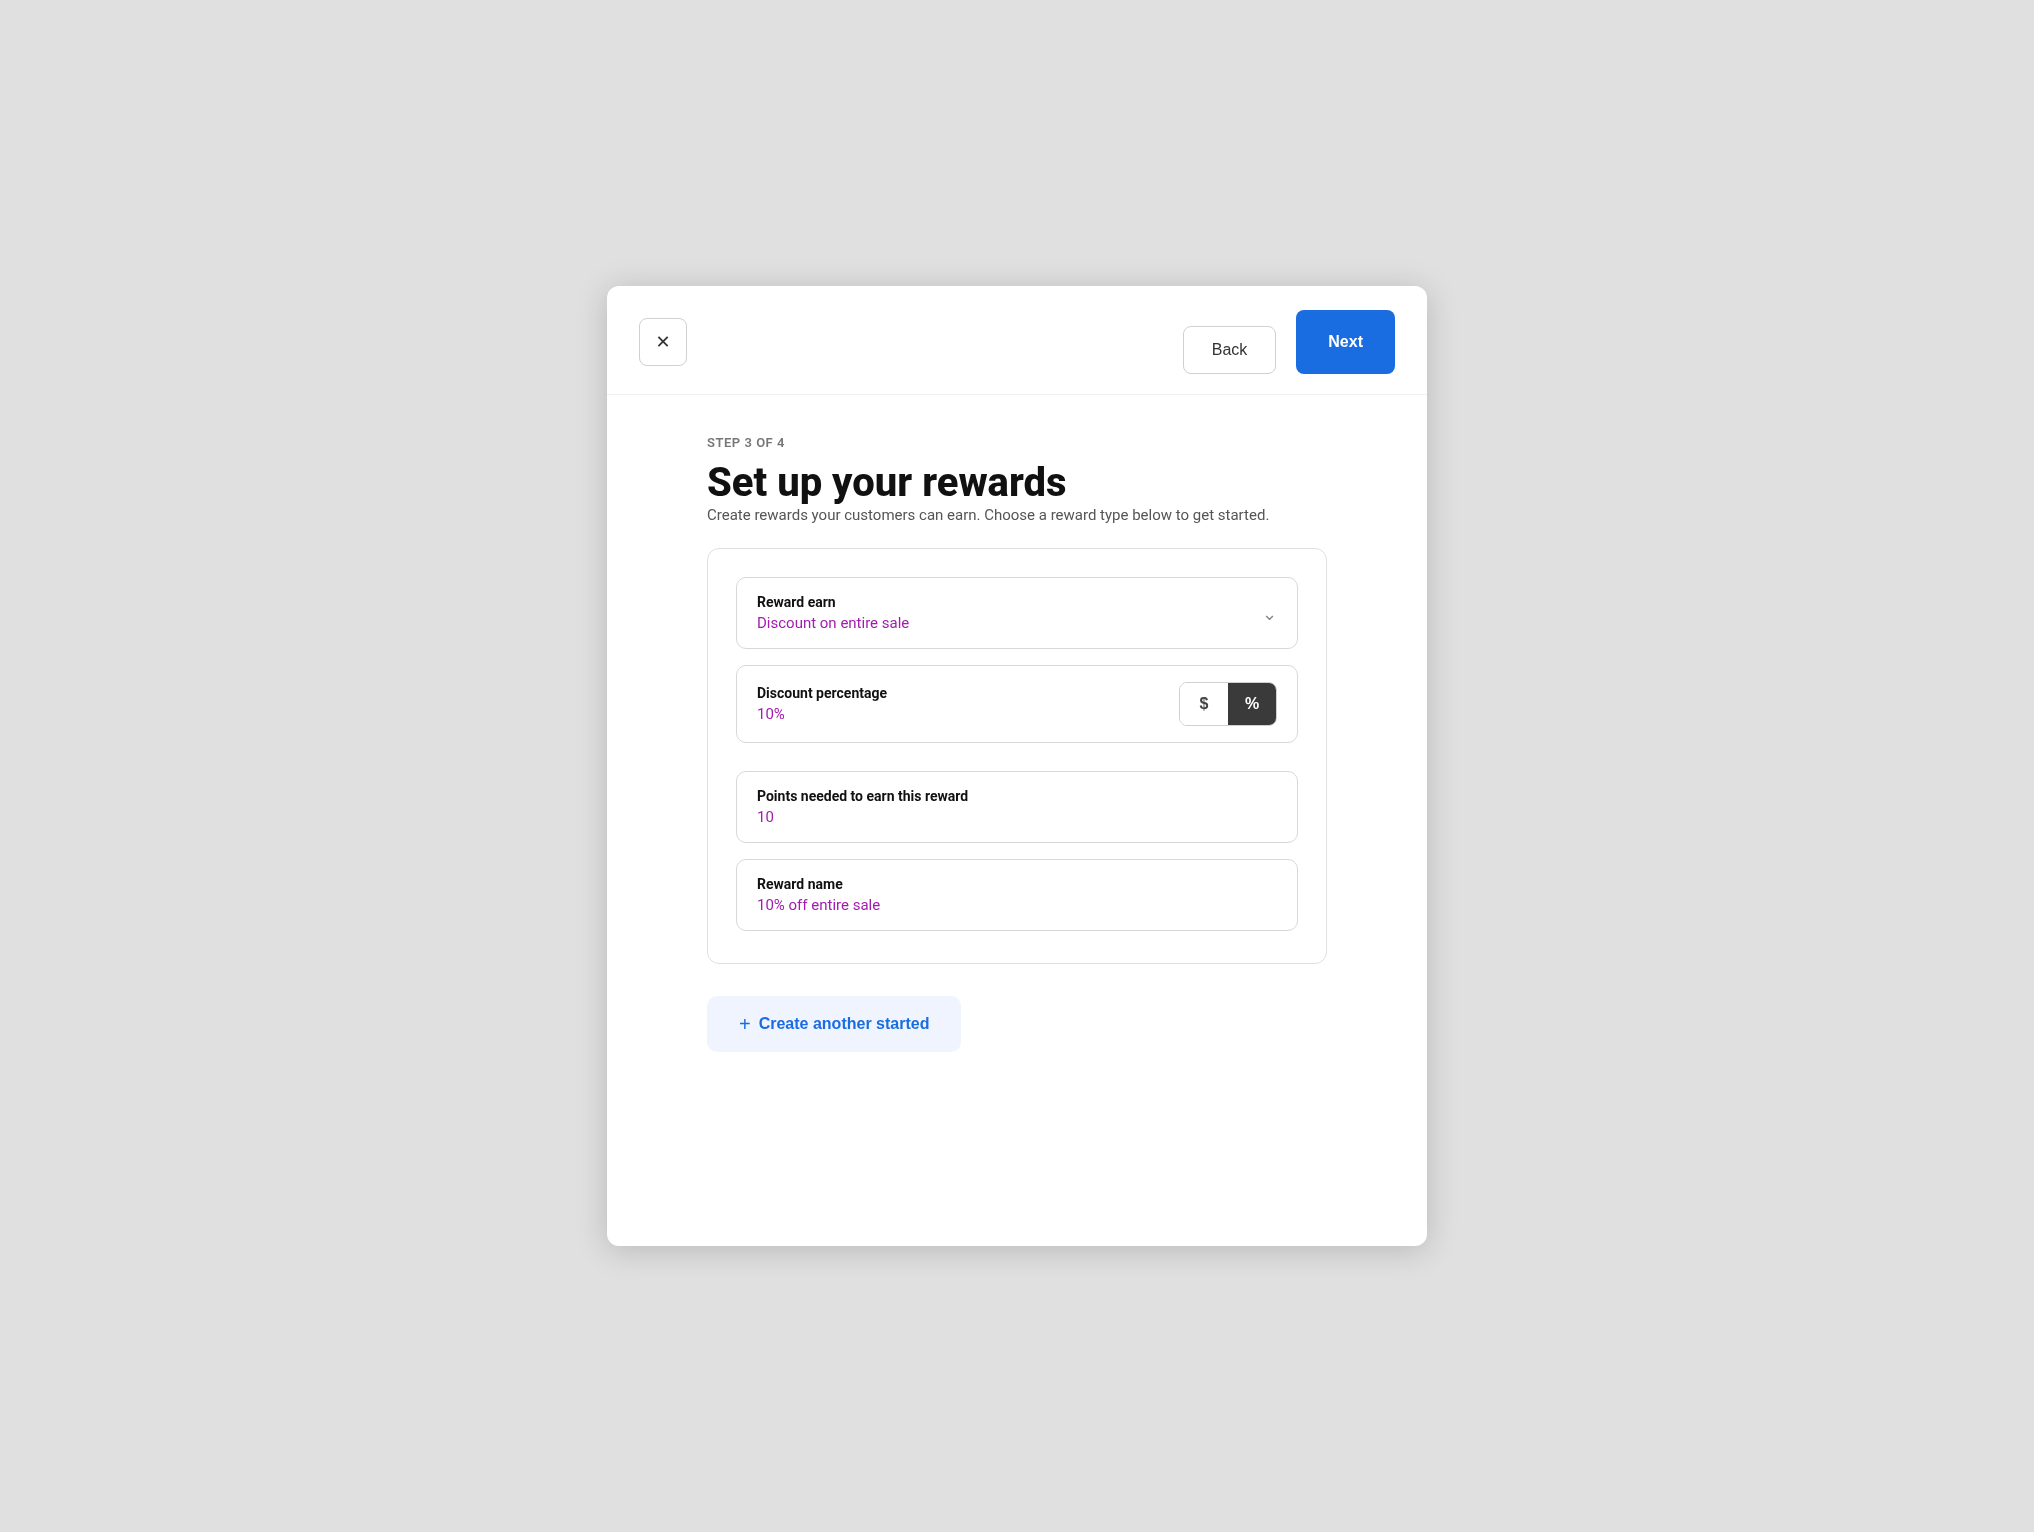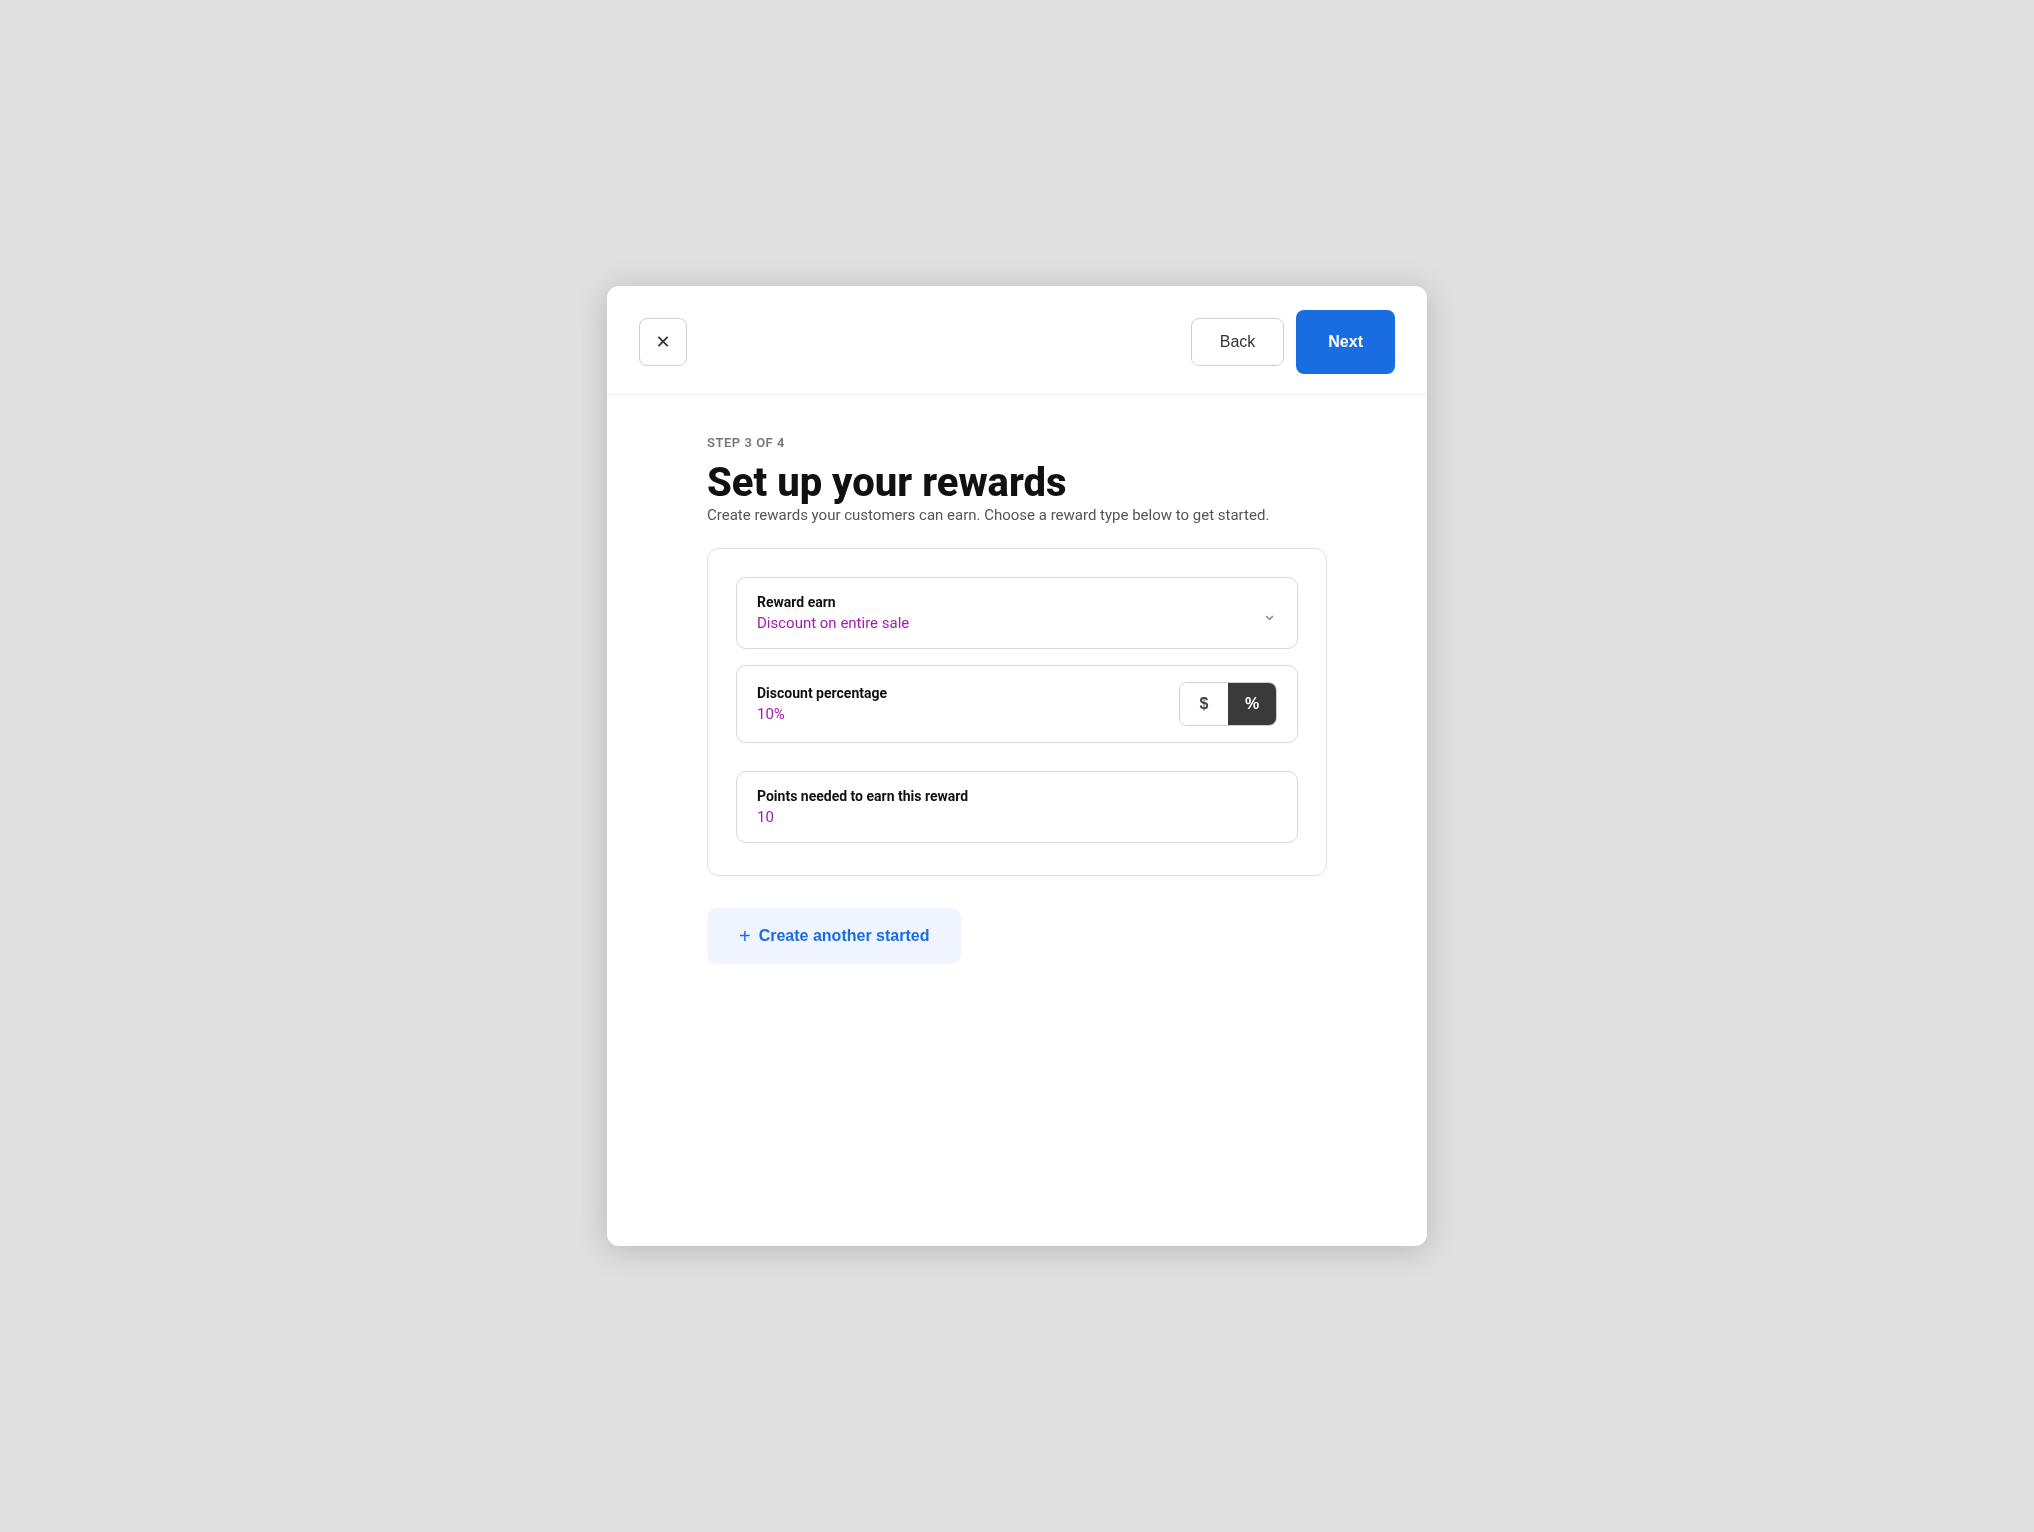--- a/index.html
+++ b/index.html
@@ -46,22 +46,22 @@
       cursor: pointer;
       display: flex;
       align-items: center;
       justify-content: center;
       font-size: 18px;
       color: #333;
     }
 
     .header-actions {
       display: flex;
-      gap: 12px;
-      align-items: center;
+      gap: 20px;
+      align-items: flex-end;
     }
 
     .back-btn {
       background: #fff;
       border: 1.5px solid #d0d0d0;
       border-radius: 8px;
       padding: 10px 28px;
       font-size: 16px;
       font-weight: 500;
       color: #333;
@@ -266,20 +266,24 @@
         </div>
       </div>
 
       <div class="field-spacer"></div>
 
       <div class="field-row">
         <div class="field-label">Points needed to earn this reward</div>
         <div class="field-value">10</div>
       </div>
 
+      <div class="field-row">
+        <div class="field-label">Reward name</div>
+        <div class="field-value">10% off entire sale</div>
+      </div>
 
     </div>
 
     
     <button class="create-another-btn">
       <span class="plus-icon">+</span>
       <span>Create another started</span>
     </button>
 
   </div>

